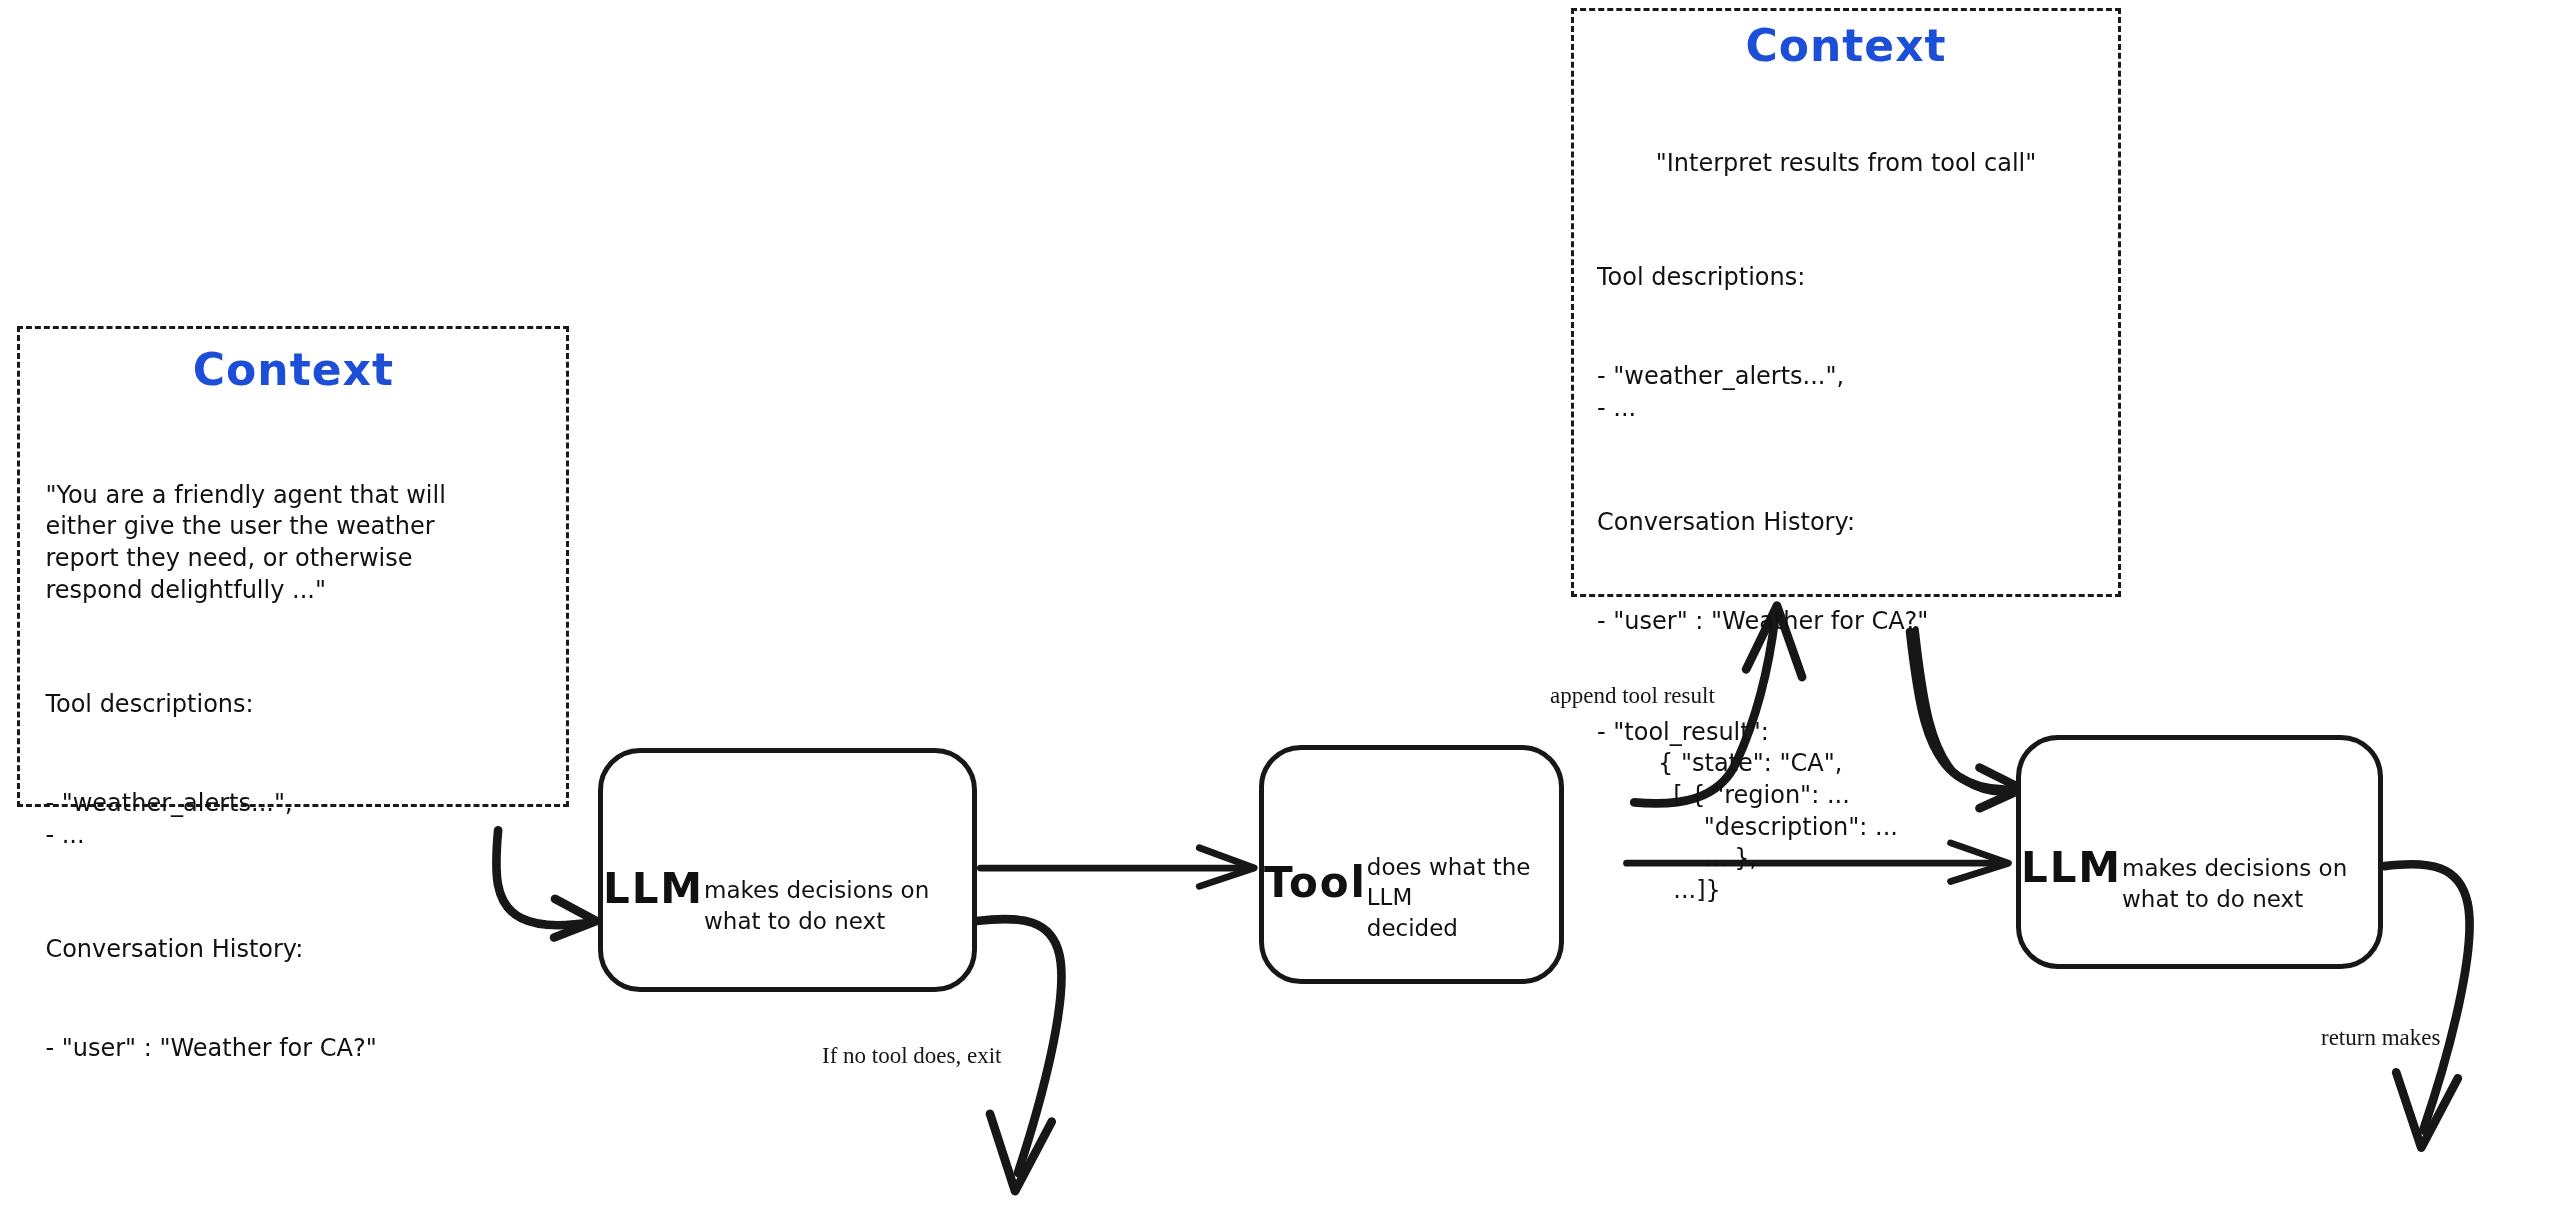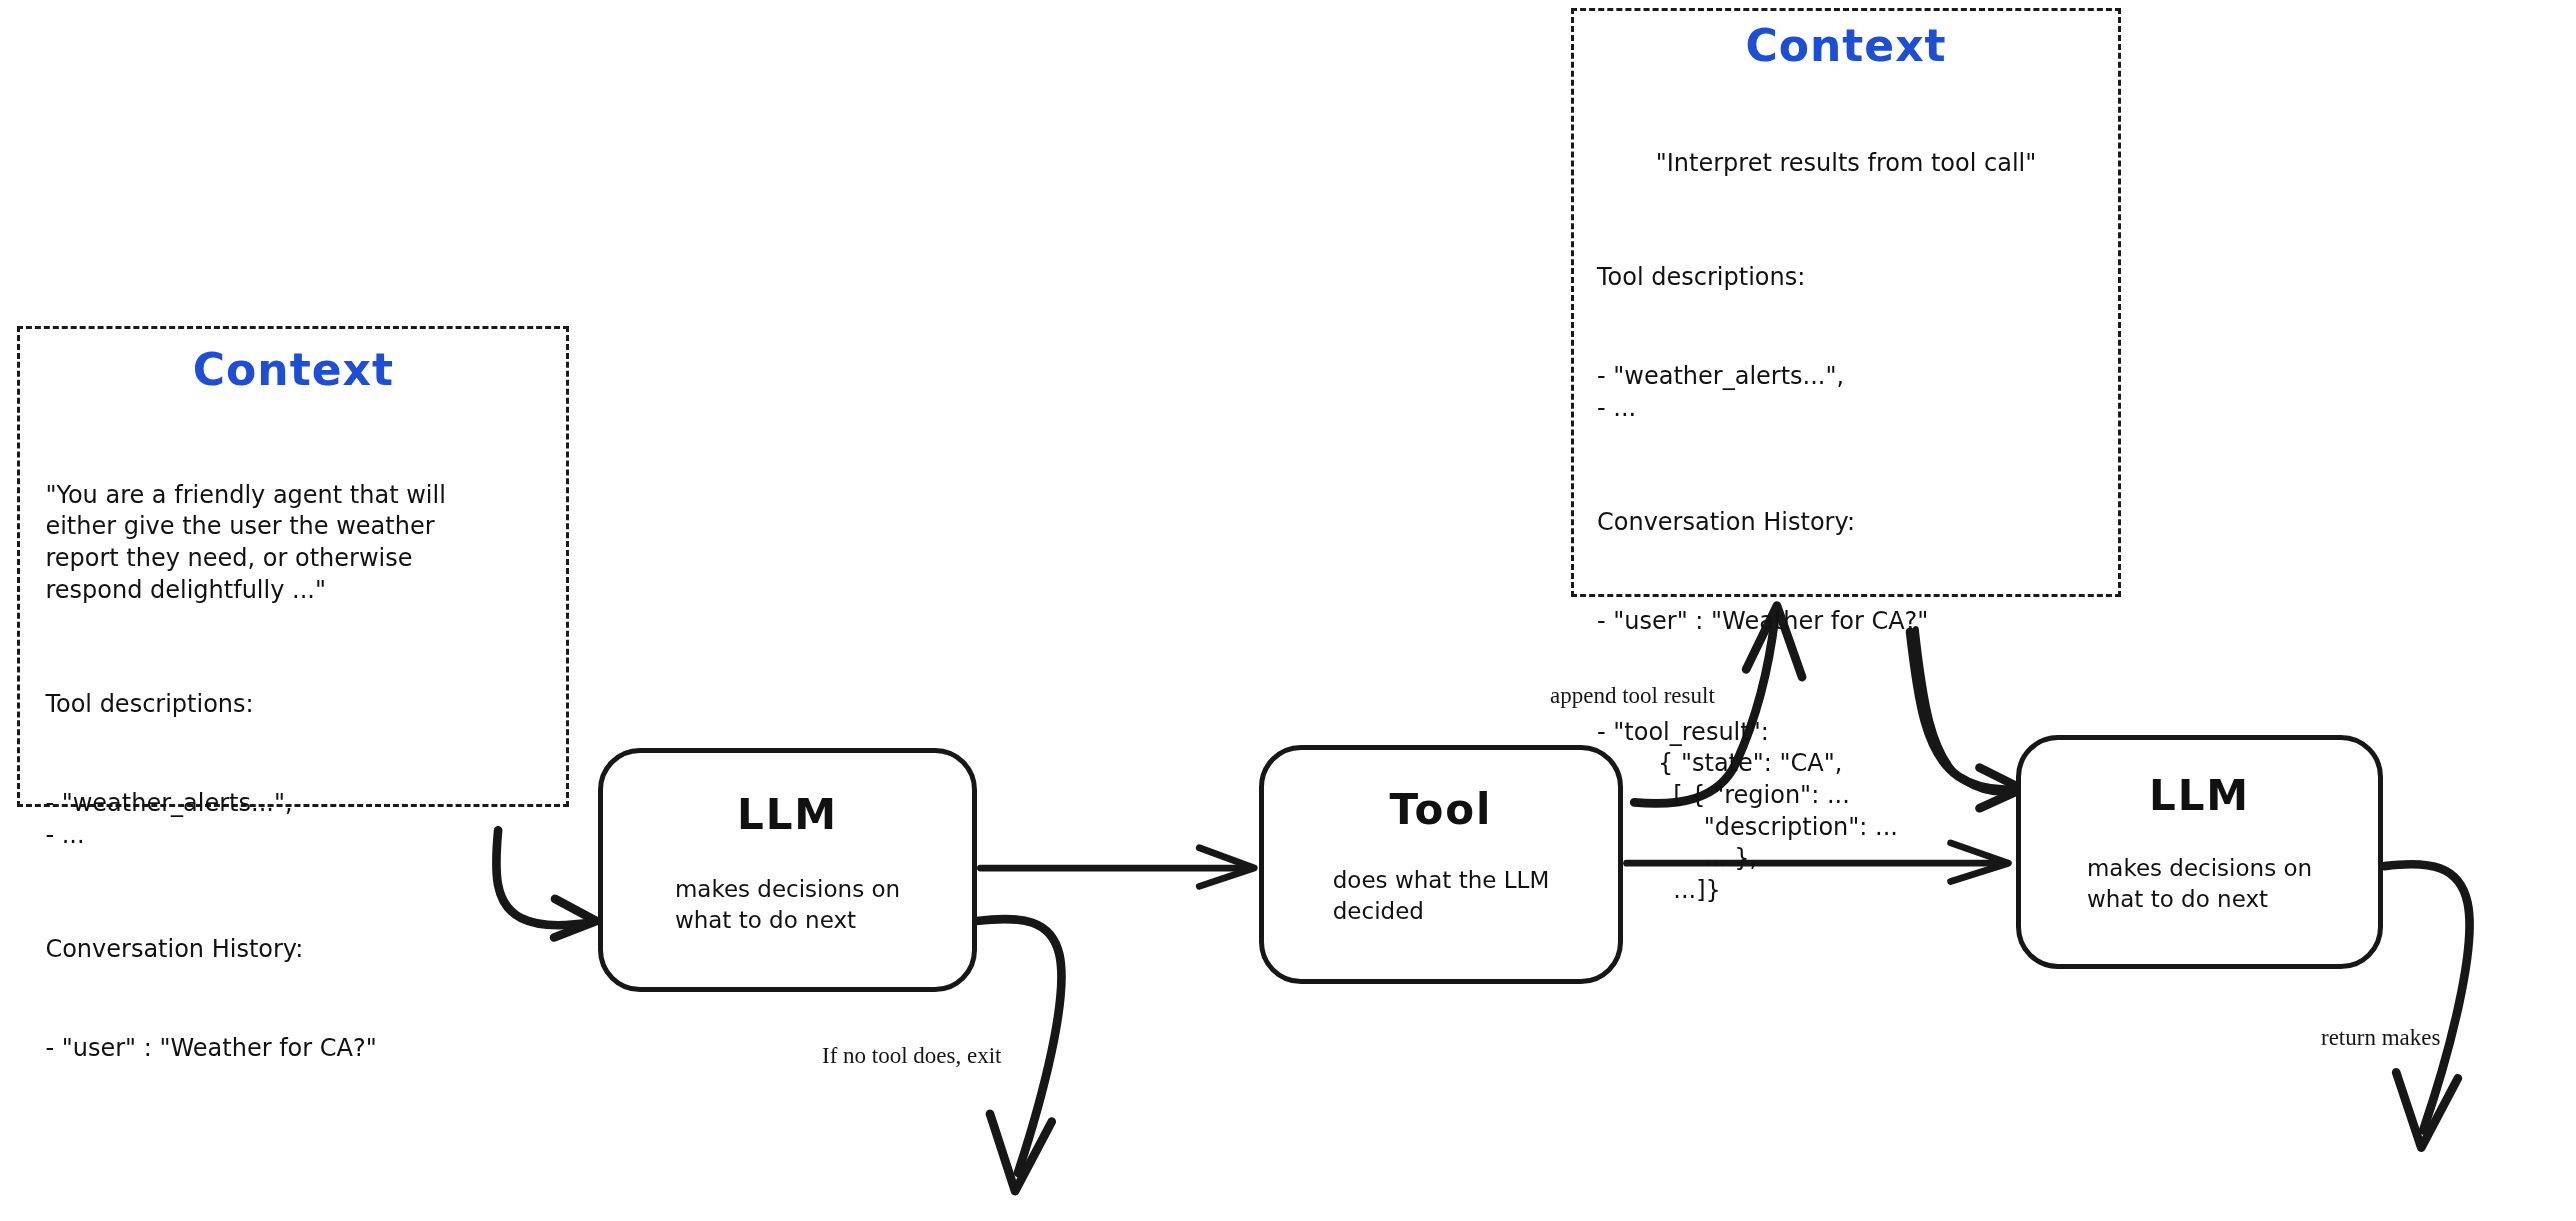--- a/index.html
+++ b/index.html
@@ -39,21 +39,21 @@
   .ctx-para.mono-ind{white-space:pre;}
 
   
   .node{
     position:absolute;
     border:5.8px solid #171717;
     border-radius:42px;
     background:#fff;
     box-sizing:border-box;
     display:flex;
-    flex-direction:column;
+    flex-direction:row;
     align-items:center;
     justify-content:flex-start;
   }
   .node-title{
     font-size:42px;
     font-weight:700;
     letter-spacing:1.9px;
     color:#111;
     text-align:center;
   }
@@ -156,21 +156,21 @@
           ...]}</p>
     </div>
   </div>
 
   <div class="node" style="left:598px;top:748px;width:379px;height:244px;padding-top:37px;">
     <div class="node-title">LLM</div>
     <div class="node-sub" style="margin-top:35px;">makes decisions on
 what to do next</div>
   </div>
 
-  <div class="node" style="left:1259px;top:745px;width:364px;height:239px;padding-top:35px;">
+  <div class="node" style="left:1259px;top:745px;width:305px;height:239px;padding-top:35px;">
     <div class="node-title">Tool</div>
     <div class="node-sub" style="margin-top:31px;">does what the LLM
 decided</div>
   </div>
 
   <div class="node" style="left:2016px;top:735px;width:367px;height:234px;padding-top:31px;">
     <div class="node-title">LLM</div>
     <div class="node-sub" style="margin-top:33px;">makes decisions on
 what to do next</div>
   </div>

